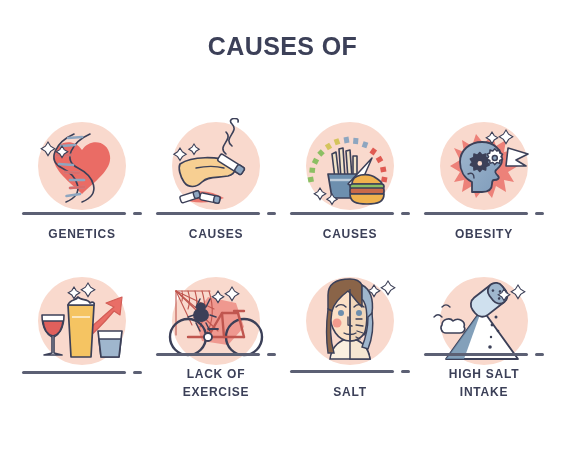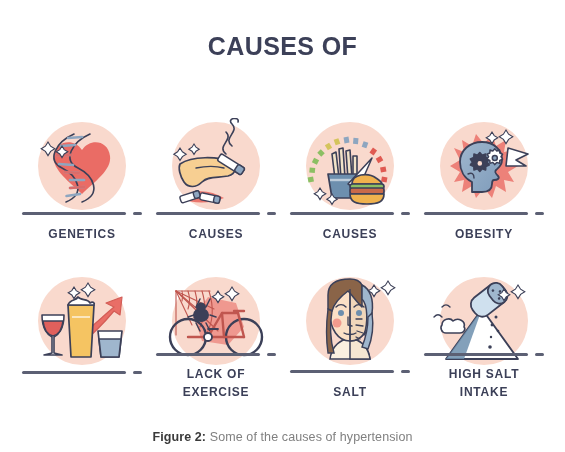--- a/index.html
+++ b/index.html
@@ -473,17 +473,14 @@
         <div class="ground">
           <div class="bar"></div>
             <div class="dash"></div>
         </div>
         <div class="caption-label">HIGH SALT
 INTAKE</div>
       </div>
     </div>
   </div>
 
-  <div class="fig-caption">
-    <span class="fig-num">Figure 2:</span><span> Some of the causes of hypertension</span>
-  </div>
 
 </div>
 
 </body></html>

